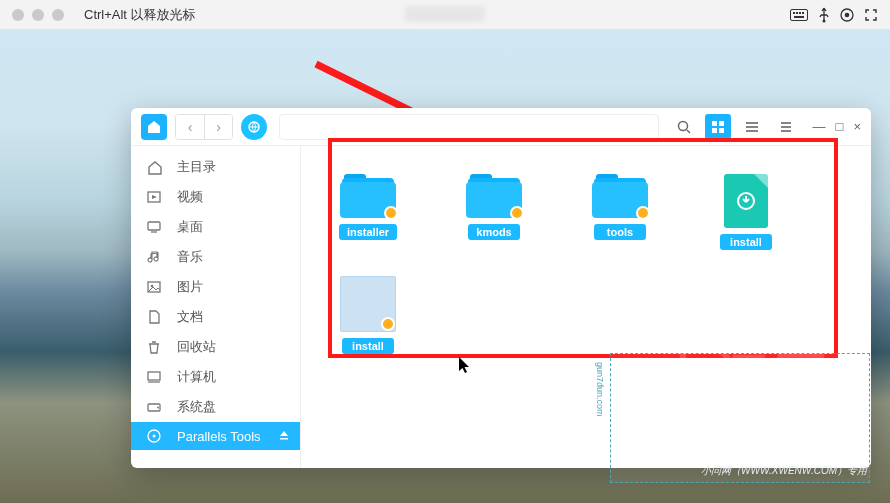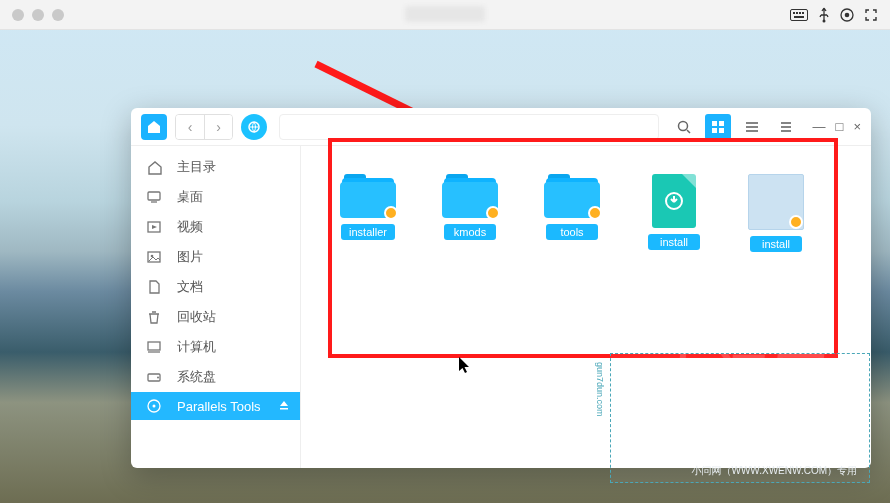--- a/index.html
+++ b/index.html
@@ -33,55 +33,56 @@
 
   .fm-body { flex:1; display:flex; overflow:hidden;}
   .sidebar { width:170px; border-right:1px solid #eee; padding:6px 0; overflow:auto;}
   .sb-item { display:flex; align-items:center; gap:14px; padding:6px 14px; font-size:13px; color:#555; cursor:pointer; position:relative;}
   .sb-item .ic { width:18px; display:flex; align-items:center; justify-content:center; color:#777;}
   .sb-item.active { background:#23b8ff; color:#fff;align-items:center;}
   .sb-item.active .ic { color:#fff;}
   .sb-item .eject { position:absolute; right:10px; color:inherit;}
 
   .content { flex:1; position:relative; padding:4px;}
-  .grid { display:flex; flex-wrap:wrap; gap:26px 32px; padding:24px 28px;}
+  .grid { display:flex; flex-wrap:wrap; gap:26px 56px; padding:24px 28px;font-weight:bold;}
   .item { width:70px; display:flex; flex-direction:column; align-items:center; gap:6px; cursor:pointer;}
   .folder-icon { width:56px; height:44px; position:relative;}
   .folder-back { position:absolute; top:4px; left:2px; width:52px; height:36px; background:#0fb3ff; border-radius:4px; }
   .folder-tab { position:absolute; top:0; left:4px; width:22px; height:10px; background:#0aa6ef; border-radius:3px 3px 0 0;}
   .folder-front { position:absolute; top:8px; left:0; width:56px; height:36px; background:#27c0ff; border-radius:4px;}
   .lock-badge { position:absolute; right:-2px; bottom:-2px; width:14px; height:14px; border-radius:50%; background:#ffb020; border:2px solid #fff;}
   .file-icon { width:44px; height:54px; position:relative; background:#1ac8b4; border-radius:3px;}
   .file-icon.purple { background:#6a4bff;}
   .file-corner { position:absolute; top:0; right:0; width:14px; height:14px; background:rgba(255,255,255,.45); clip-path:polygon(0 0,100% 100%,100% 0);}
   .file-glyph { position:absolute; inset:0; display:flex; align-items:center; justify-content:center; color:#fff;}
   .preview-icon { width:56px; height:56px; background:#cce2f2; border:1px solid #b6d4eb; border-radius:2px; position:relative;}
   .preview-icon .lock-badge { right:0; bottom:0;}
   .label { min-width:52px; padding:2px 8px; background:#1bb9ff; color:#fff; font-size:11px; border-radius:3px; text-align:center; white-space:nowrap;}
 
   .red-box { position:absolute; border:4px solid #ff1a1a; pointer-events:none;}
   .attribution-box { position:absolute; right:20px; bottom:20px; width:260px; height:130px; border:1px dashed #4aa7b8; background:rgba(255,255,255,.05);}
   .attr-side { position:absolute; left:-16px; top:8px; writing-mode:vertical-rl; font-size:9px; color:#4aa7b8;}
-  .attr-bottom { position:absolute; right:12px; bottom:4px; font-size:10px; color:#e8eef2;}
+  .attr-bottom { position:absolute; right:2px; bottom:4px; font-size:10px; color:#e8eef2;font-style:italic;}
   .wm { position:absolute; right:60px; bottom:70px; font-size:56px; font-weight:700; color:rgba(255,255,255,.18); letter-spacing:4px; transform:skewX(-6deg);}
 
   .arrow { position:absolute; pointer-events:none;}
   .cursor { position:absolute; left:458px; top:356px; color:#000;}
 </style>
 </head>
 <body>
 
 <div class="desktop">
 
   <div class="mac-bar">
     <div class="traffic">
       <div class="tl"></div>
       <div class="tl"></div>
       <div class="tl"></div>
     </div>
+    <div class="mac-title">Ctrl+Alt 以释放光标</div>
     <div class="mac-center-blur"></div>
     <div class="mac-right">
       <span>
           <svg width="18" height="12" viewBox="0 0 18 12">
             <rect x="0.5" y="0.5" width="17" height="11" rx="1.5" fill="none" stroke="#333"></rect>
             <rect x="3" y="3" width="2" height="2" fill="#333"></rect>
             <rect x="6" y="3" width="2" height="2" fill="#333"></rect>
             <rect x="9" y="3" width="2" height="2" fill="#333"></rect>
             <rect x="12" y="3" width="2" height="2" fill="#333"></rect>
             <rect x="4" y="7" width="10" height="2" fill="#333"></rect>
@@ -175,34 +176,42 @@
             <span class="ic">
               <svg width="16" height="16" viewBox="0 0 16 16">
                 <path d="M3 8l6-5 6 5v7H3z" fill="none" stroke="currentColor" stroke-width="1.4"></path>
               </svg>
             </span>
     <span>主目录</span>
     </div>
           <div class="sb-item">
             <span class="ic">
               <svg width="16" height="16" viewBox="0 0 16 16">
+                <rect x="2" y="3" width="12" height="10" fill="none" stroke="currentColor" stroke-width="1.3"></rect>
+                <path d="M6 6l5 2-5 2z" fill="currentColor"></path>
+              </svg>
+            </span>
+    <span>视频</span>
+    </div>
+          <div class="sb-item">
+            <span class="ic">
+              <svg width="16" height="16" viewBox="0 0 16 16">
                 <rect x="2" y="3" width="12" height="8" rx="1" fill="none" stroke="currentColor" stroke-width="1.3"></rect>
                 <line x1="5" y1="13" x2="11" y2="13" stroke="currentColor" stroke-width="1.3"></line>
               </svg>
             </span>
     <span>桌面</span>
     </div>
           <div class="sb-item">
             <span class="ic">
               <svg width="16" height="16" viewBox="0 0 16 16">
-                <rect x="2" y="3" width="12" height="10" fill="none" stroke="currentColor" stroke-width="1.3"></rect>
-                <path d="M6 6l5 2-5 2z" fill="currentColor"></path>
-              </svg>
-            </span>
-    <span>视频</span>
+                <path d="M6 3v8a2 2 0 11-1-1.7V5l7-1v6a2 2 0 11-1-1.7V3z" fill="none" stroke="currentColor" stroke-width="1.2"></path>
+              </svg>
+            </span>
+    <span>音乐</span>
     </div>
           <div class="sb-item">
             <span class="ic">
               <svg width="16" height="16" viewBox="0 0 16 16">
                 <rect x="2" y="3" width="12" height="10" fill="none" stroke="currentColor" stroke-width="1.3"></rect>
                 <circle cx="6" cy="7" r="1.3" fill="currentColor"></circle>
                 <path d="M3 12l4-4 3 3 2-2 2 2" fill="none" stroke="currentColor"></path>
               </svg>
             </span>
     <span>图片</span>

